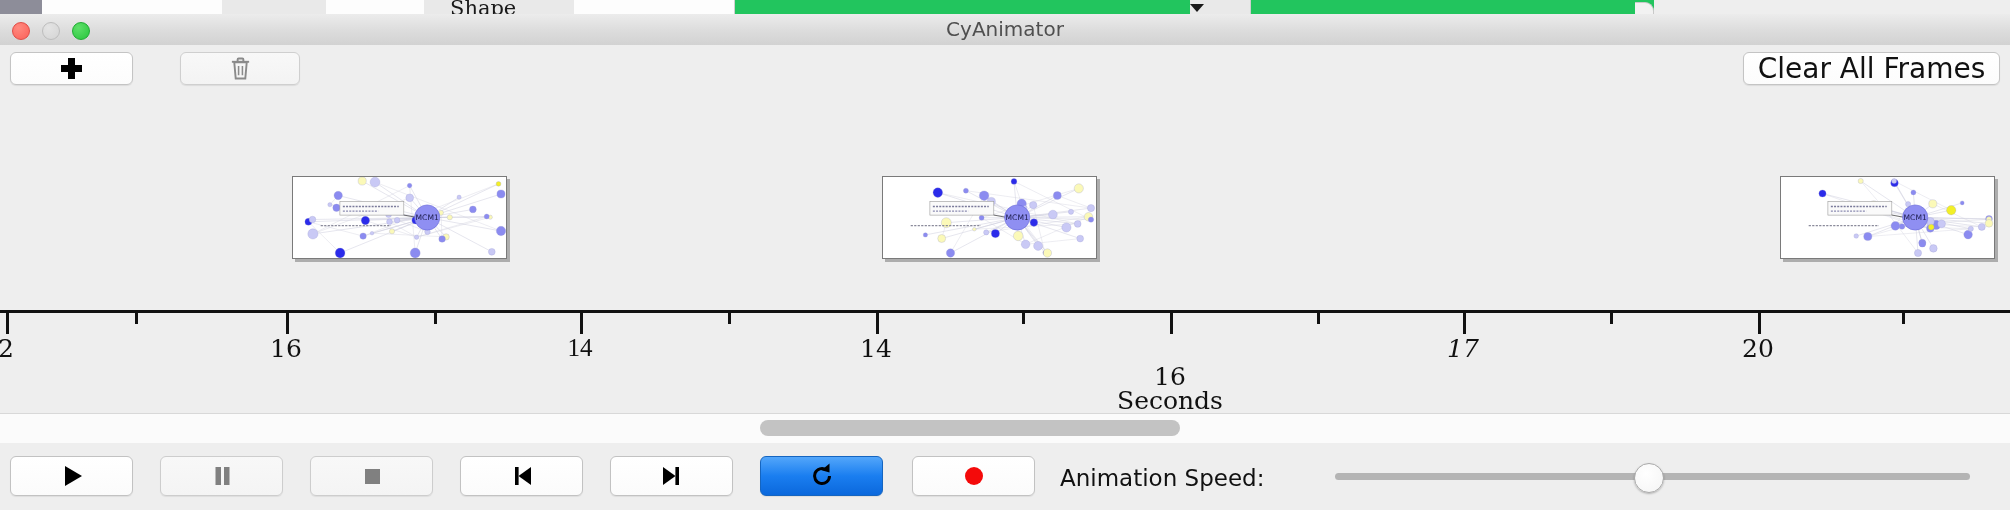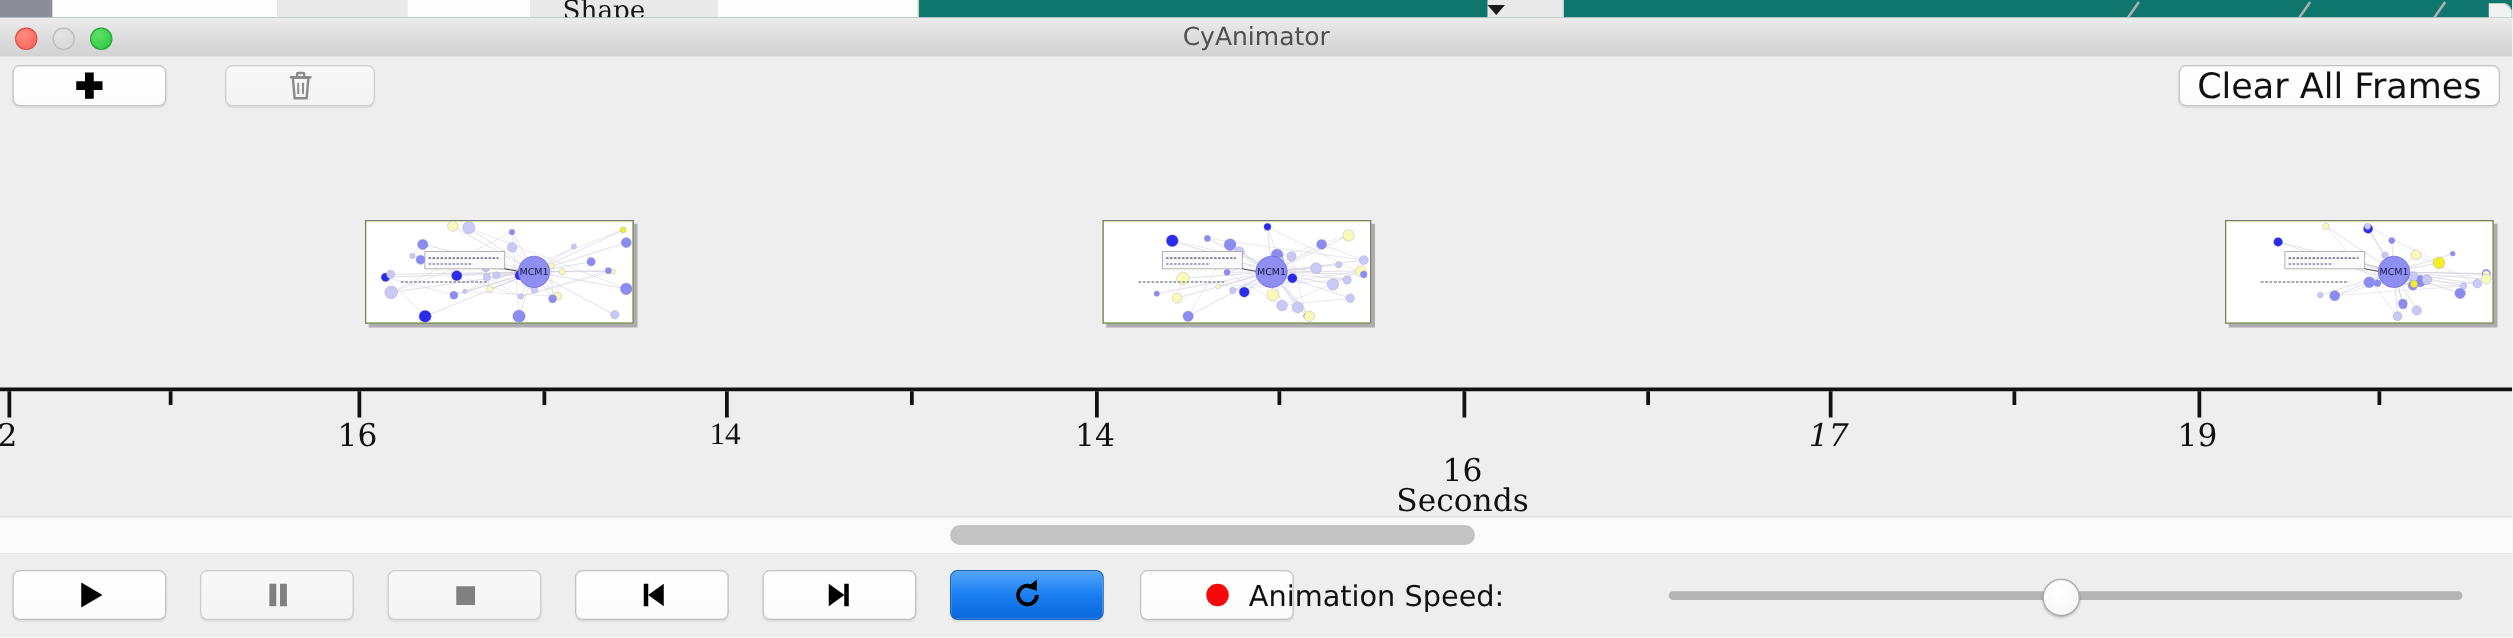--- a/index.html
+++ b/index.html
@@ -13,22 +13,22 @@
     height: 510px;
     overflow: hidden;
     font-family: "DejaVu Sans", sans-serif;
     background: #eeeeee;
   }
 
   
   .bg-strip {
     position: absolute;
     left: 0; top: 0;
-    width: 2010px; height: 14px;
-    background: #0f766e;
+    width: 1654px; height: 14px;
+    background: #22c55e;
     border-bottom: 1px solid #b9b9b9;
     overflow: hidden;
   }
   .bg-chunk {
     position: absolute;
     top: 0;
     height: 14px;
     background: #fdfdfd;
     border-right: 1px solid #cfcfcf;
   }
@@ -139,21 +139,21 @@
   
   .timeline {
     position: absolute;
     left: 0; top: 88px;
     width: 2010px; height: 325px;
     background: #eeeeee;
     overflow: hidden;
   }
   .frame {
     position: absolute;
-    background: #bef264;
+    background: #ef4444;
     border: 1px solid #7a7a7a;
     box-shadow: 3px 3px 0 rgba(120,120,120,0.55);
     box-sizing: border-box;
     overflow: hidden;
     cursor: pointer;
     text-align: right;
   }
   .frame svg { display: block; }
 
   
@@ -608,21 +608,21 @@
         <div class="tick-label" style="left: 286px;">16</div>
         <div class="tick major" style="left: 580px;"></div>
         <div class="tick-label" style="left: 580px; font-family: Liberation Serif, serif;">14</div>
         <div class="tick major" style="left: 876px;"></div>
         <div class="tick-label" style="left: 876px;">14</div>
         <div class="tick major" style="left: 1170px;"></div>
         <div class="tick-label" style="left: 1170px; margin-top: 28px;">16</div>
         <div class="tick major" style="left: 1463px;"></div>
         <div class="tick-label" style="left: 1463px; font-style: italic;">17</div>
         <div class="tick major" style="left: 1758px;"></div>
-        <div class="tick-label" style="left: 1758px;">19</div>
+        <div class="tick-label" style="left: 1758px;">20</div>
         <div class="tick minor" style="left: 135px;"></div>
         <div class="tick minor" style="left: 434px;"></div>
         <div class="tick minor" style="left: 728px;"></div>
         <div class="tick minor" style="left: 1022px;"></div>
         <div class="tick minor" style="left: 1317px;"></div>
         <div class="tick minor" style="left: 1610px;"></div>
         <div class="tick minor" style="left: 1902px;"></div>
       </div>
     <div class="axis-title" id="axis-title" style="left: 1170px; margin-top: 16px;">Seconds</div>
   </div>
@@ -680,18 +680,18 @@
           </span>
         </div>
         <div class="cbtn" style="left: 912px; width: 123px;">
           <span style="display: flex;">
             <svg width="30" height="30" viewBox="0 0 30 30">
               <circle cx="15" cy="15" r="9" fill="#f40a0a"></circle>
             </svg>
           </span>
         </div>
       </div>
-    <div class="speed-label" id="speed-label" style="left: 999px; text-align: right;">Animation Speed:</div>
+    <div class="speed-label" id="speed-label" style="left: 1060px; text-align: right;">Animation Speed:</div>
     <div class="slider" id="speed-slider" style="left: 1335px; width: 635px;"></div>
     <div class="slider-knob" id="speed-knob" style="left: 1634px;"></div>
   </div>
 
 </div>
 
 </body></html>

